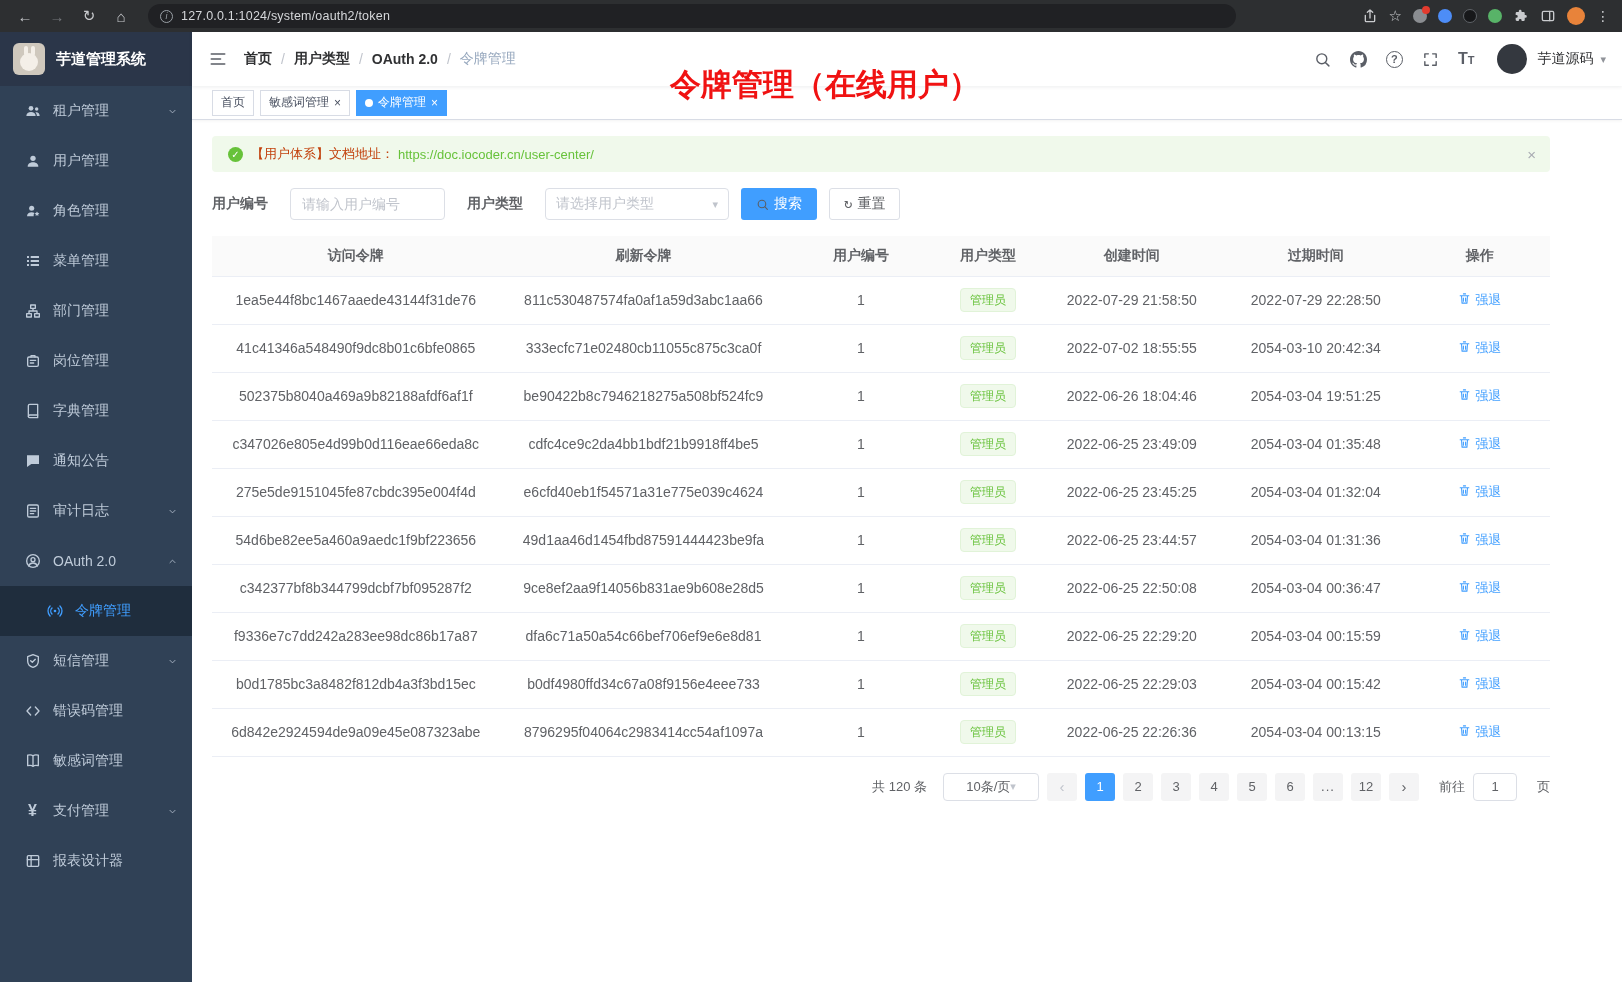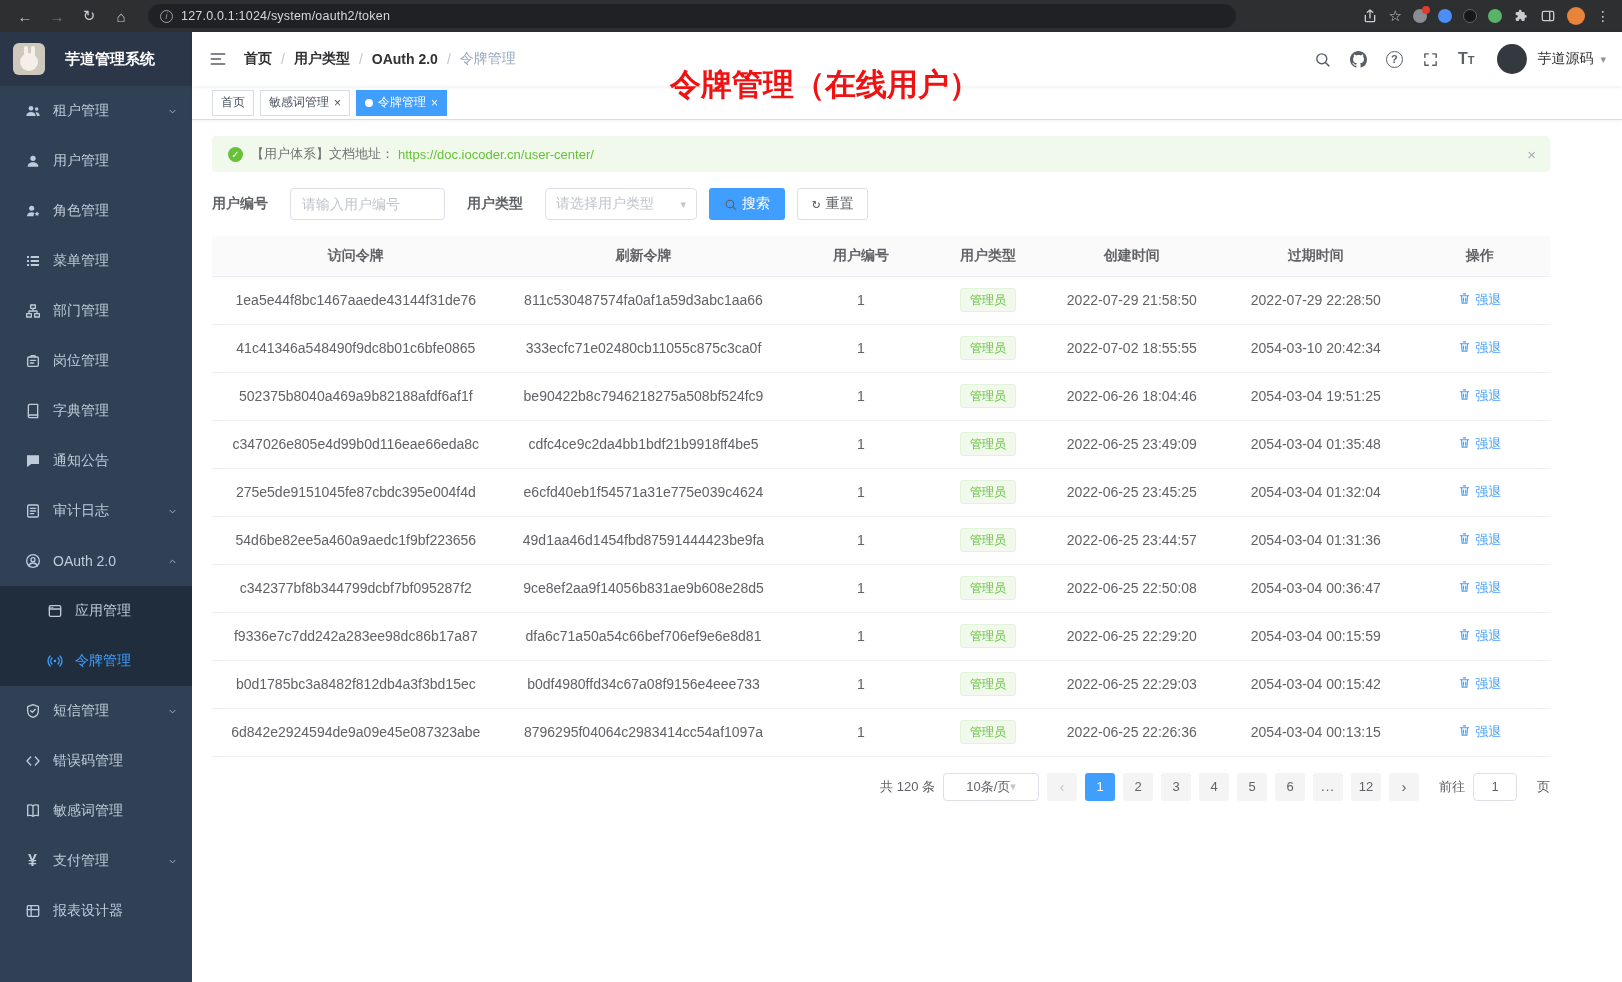--- a/index.html
+++ b/index.html
@@ -22,21 +22,21 @@
   .ext.badge-red{background:#8a8d91}
   .ext.badge-red::after{content:"";position:absolute;right:-3px;top:-3px;width:8px;height:8px;border-radius:50%;background:#e33b2e}
   .ext.blue{background:#4d8df7}
   .ext.dark{background:#17181a;border:1px solid #5f6368}
   .ext.green{background:#58b368}
   .chrome-avatar{width:18px;height:18px;border-radius:50%;background:#e8833a;cursor:pointer}
 
   
   .app{flex:1;display:flex;min-height:0}
   .sidebar{width:192px;background:#304156;flex-shrink:0;display:flex;flex-direction:column}
-  .logo{height:54px;display:flex;align-items:center;gap:20px;padding:0 13px;background:#2b3649}
+  .logo{height:54px;display:flex;align-items:center;gap:11px;padding:0 13px;background:#2b3649}
   .logo-img{width:32px;height:32px;border-radius:6px;background:#cfc8bd;position:relative;overflow:hidden;flex-shrink:0}
   .logo-img::before{content:"";position:absolute;left:7px;top:10px;width:18px;height:18px;border-radius:50%;background:#f4efe8}
   .logo-img::after{content:"";position:absolute;left:11px;top:3px;width:4px;height:10px;border-radius:2px;background:#f4efe8;box-shadow:7px 0 0 #f4efe8}
   .logo-title{color:#fff;font-size:15px;font-weight:700;white-space:nowrap}
   .menu{flex:1;overflow:hidden}
   .menu-item{height:50px;display:flex;align-items:center;padding:0 14px 0 24px;font-size:14px;color:#bfcbd9;cursor:pointer}
   .menu-item.sub{background:#1f2d3d;padding-left:46px}
   .menu-item.active{color:#409eff}
   .mi-icon{width:17px;height:17px;margin-right:12px;display:flex;align-items:center;justify-content:center;flex-shrink:0}
   .mi-icon svg{width:16px;height:16px}
@@ -67,30 +67,30 @@
 
   .tags{height:34px;display:flex;align-items:center;gap:6px;padding:0 20px;background:#fff;border-bottom:1px solid #d8dce5;box-shadow:0 1px 3px rgba(0,0,0,.05);position:relative;z-index:1;flex-shrink:0}
   .tag{height:26px;display:inline-flex;align-items:center;gap:5px;padding:0 8px;border:1px solid #d8dce5;background:#fff;color:#495060;font-size:12px;cursor:pointer}
   .tag-close{font-size:12px}
   .tag.active{background:#409eff;border-color:#409eff;color:#fff}
   .tag-dot{width:8px;height:8px;border-radius:50%;background:#fff;display:inline-block}
 
   .content{flex:1;padding:16px 72px 0 20px;overflow:hidden}
   .alert{height:36px;background:#f0f9eb;border-radius:4px;display:flex;align-items:center;padding:0 16px;position:relative;margin-bottom:16px}
   .check{width:15px;height:15px;border-radius:50%;background:#67c23a;color:#fff;font-size:10px;display:flex;align-items:center;justify-content:center;margin-right:8px;flex-shrink:0}
-  .alert-text{color:#737373;font-size:13px}
+  .alert-text{color:#c2410c;font-size:13px}
   .alert-link{color:#67c23a;font-size:13px;text-decoration:none;margin-left:4px;cursor:pointer}
   .alert-close{position:absolute;right:14px;color:#a8abb2;font-size:15px;cursor:pointer}
 
   .filters{display:flex;align-items:center;gap:12px;margin-bottom:16px}
   .f-label{font-size:14px;font-weight:700;color:#606266;margin-right:10px}
   .f-label.l2{margin-left:10px}
   .f-input{width:155px;height:32px;border:1px solid #dcdfe6;border-radius:4px;padding:4px 11px;font-size:14px;color:#606266;font-family:inherit;outline:none}
   .f-input::placeholder{color:#c0c4cc}
-  .f-select{width:152px;height:32px;border:1px solid #dcdfe6;border-radius:4px;padding:0 10px;display:flex;align-items:center;justify-content:space-between;cursor:pointer}
+  .f-select{width:184px;height:32px;border:1px solid #dcdfe6;border-radius:4px;padding:0 10px;display:flex;align-items:center;justify-content:space-between;cursor:pointer}
   .f-select .ph{color:#c0c4cc;font-size:14px}
   .sel-caret{color:#c0c4cc;font-size:11px}
   .btn{height:32px;padding:0 14px;border-radius:3px;border:1px solid transparent;display:inline-flex;align-items:center;gap:5px;font-size:14px;cursor:pointer;font-family:Liberation Mono, monospace}
   .btn.primary{background:#409eff;color:#fff}
   .btn.primary svg{width:13px;height:13px}
   .btn.plain{background:#fff;border-color:#dcdfe6;color:#606266}
   .btn .ric{font-size:14px;line-height:1}
 
   #token-table{width:100%;border-collapse:collapse;table-layout:fixed}
   #token-table th{height:40px;background:#fafafa;color:#606266;font-weight:700;font-size:14px;border-bottom:1px solid #ebeef5;text-align:center}
@@ -100,21 +100,21 @@
   #token-table th:nth-child(3),#token-table td:nth-child(3){width:11%}
   #token-table th:nth-child(4),#token-table td:nth-child(4){width:8%}
   #token-table th:nth-child(5),#token-table td:nth-child(5){width:13.5%}
   #token-table th:nth-child(6),#token-table td:nth-child(6){width:14%}
   #token-table th:nth-child(7),#token-table td:nth-child(7){width:10.5%}
   .badge{display:inline-block;background:#f0f9eb;border:1px solid #e1f3d8;color:#67c23a;border-radius:4px;font-size:12px;line-height:1;padding:5px 9px}
   .action-link{color:#409eff;font-size:13px;display:inline-flex;align-items:center;gap:4px;cursor:pointer;text-decoration:none}
   .action-link svg{width:13px;height:13px}
 
   .pager{display:flex;align-items:center;justify-content:flex-end;gap:8px;margin-top:16px;color:#606266;font-size:13px}
-  .pg-total{margin-right:0}
+  .pg-total{margin-right:8px}
   .pg-size{width:96px;height:28px;border:1px solid #dcdfe6;border-radius:4px;display:flex;align-items:center;justify-content:center;padding:0 9px;font-size:13px;color:#606266;cursor:pointer}
   .pg-btn{min-width:30px;height:28px;padding:0 4px;background:#f4f4f5;border-radius:3px;display:inline-flex;align-items:center;justify-content:center;font-size:13px;color:#606266;cursor:pointer}
   .pg-btn.active{background:#409eff;color:#fff}
   .pg-btn.nav{font-size:15px}
   .pg-btn.prev{color:#c0c4cc}
   .pg-btn.more{letter-spacing:1px}
   .pg-goto{margin-left:12px}
   .goto-input{width:44px;height:28px;border:1px solid #dcdfe6;border-radius:4px;text-align:center;font-size:13px;color:#606266;font-family:inherit;outline:none}
 
   .annotation{position:absolute;left:478px;top:32px;font-size:31px;font-weight:700;color:#f01212;z-index:6;pointer-events:none;white-space:nowrap}
@@ -276,29 +276,20 @@
                 <path d="M5.5 19.5c1-3 3.5-4.5 6.5-4.5s5.5 1.5 6.5 4.5"></path>
               </svg>
             </span>
             <span class="mi-label">OAuth 2.0</span>
             <span class="mi-arrow up">
               <svg viewBox="0 0 24 24" fill="none" stroke="currentColor" stroke-width="2" stroke-linecap="round" stroke-linejoin="round">
                 <path d="M6.5 9.5L12 15l5.5-5.5"></path>
               </svg>
             </span>
           </div>
-          <div class="menu-item sub">
-            <span class="mi-icon">
-              <svg viewBox="0 0 24 24" fill="none" stroke="currentColor" stroke-width="2" stroke-linecap="round" stroke-linejoin="round">
-                <rect x="3.5" y="4" width="17" height="16" rx="2"></rect>
-                <path d="M3.5 9h17M6 6.5h.01M8.6 6.5h.01"></path>
-              </svg>
-            </span>
-            <span class="mi-label">应用管理</span>
-          </div>
           <div class="menu-item sub active">
             <span class="mi-icon">
               <svg viewBox="0 0 24 24" fill="none" stroke="currentColor" stroke-width="2" stroke-linecap="round" stroke-linejoin="round">
                 <circle cx="12" cy="12" r="2" fill="currentColor" stroke="none"></circle>
                 <path d="M7.5 16.5a6.4 6.4 0 0 1 0-9M16.5 7.5a6.4 6.4 0 0 1 0 9M4.6 19.4a10.5 10.5 0 0 1 0-14.8M19.4 4.6a10.5 10.5 0 0 1 0 14.8"></path>
               </svg>
             </span>
             <span class="mi-label">令牌管理</span>
           </div>
           <div class="menu-item">

